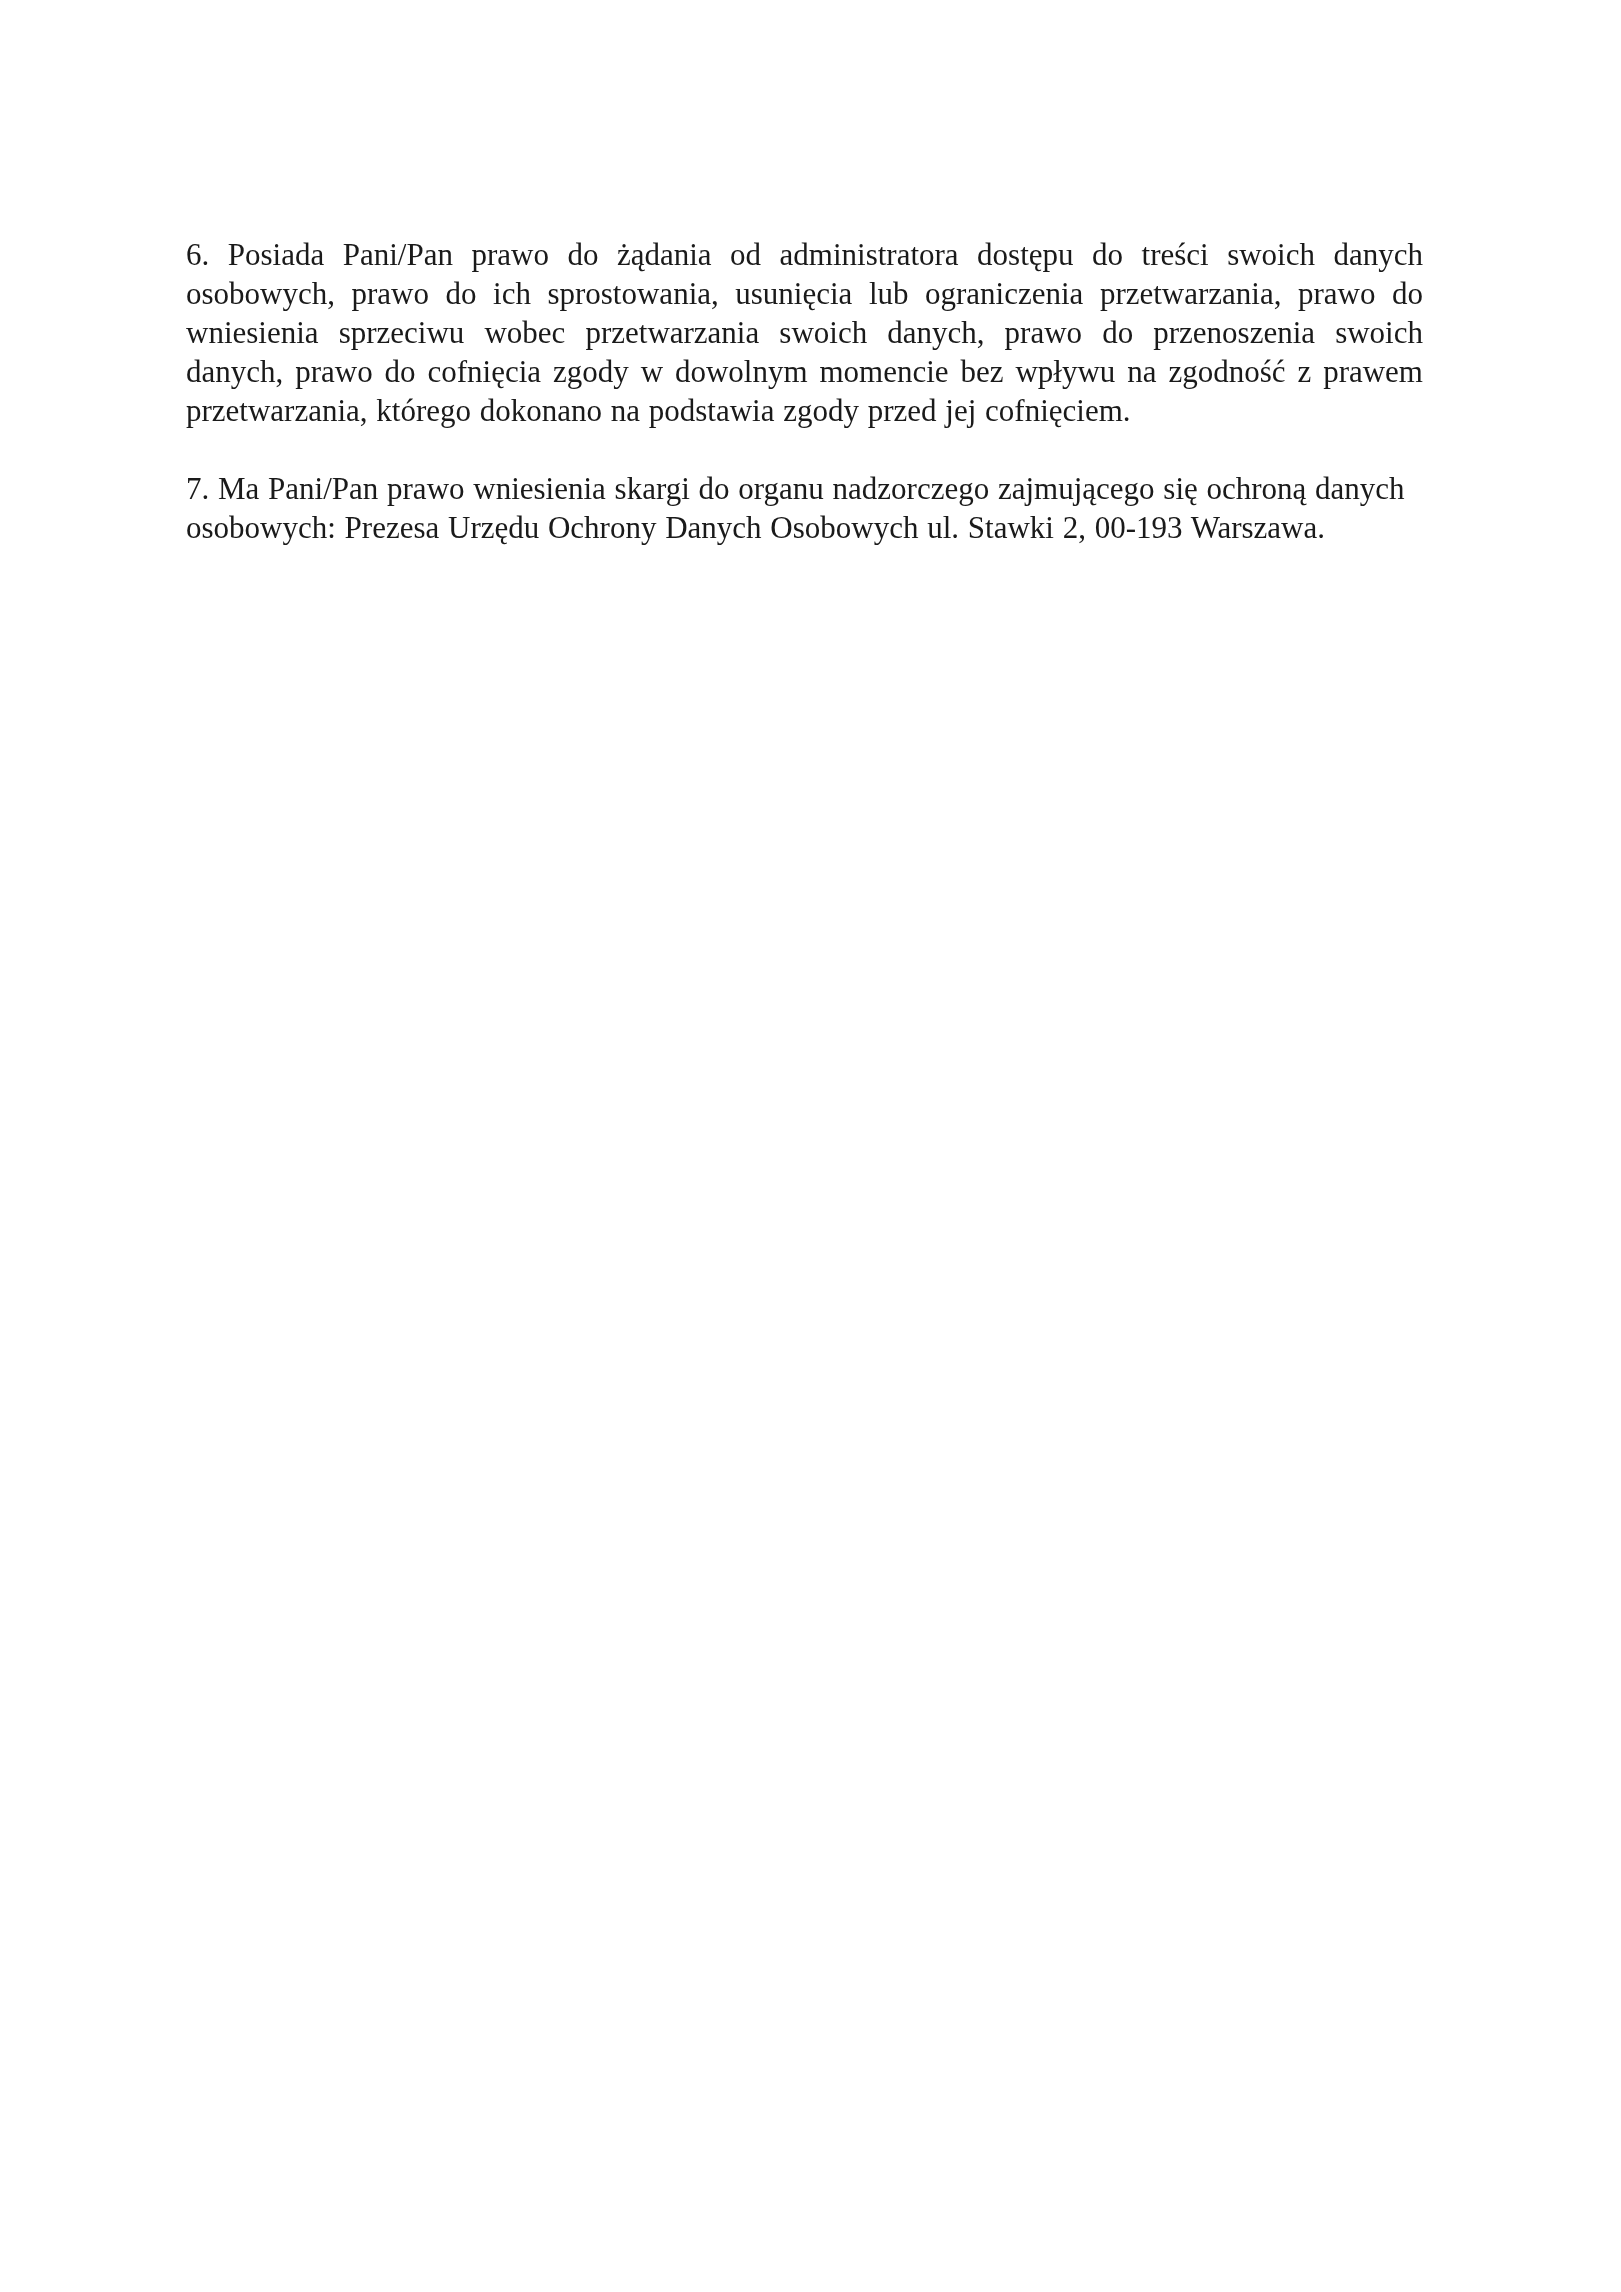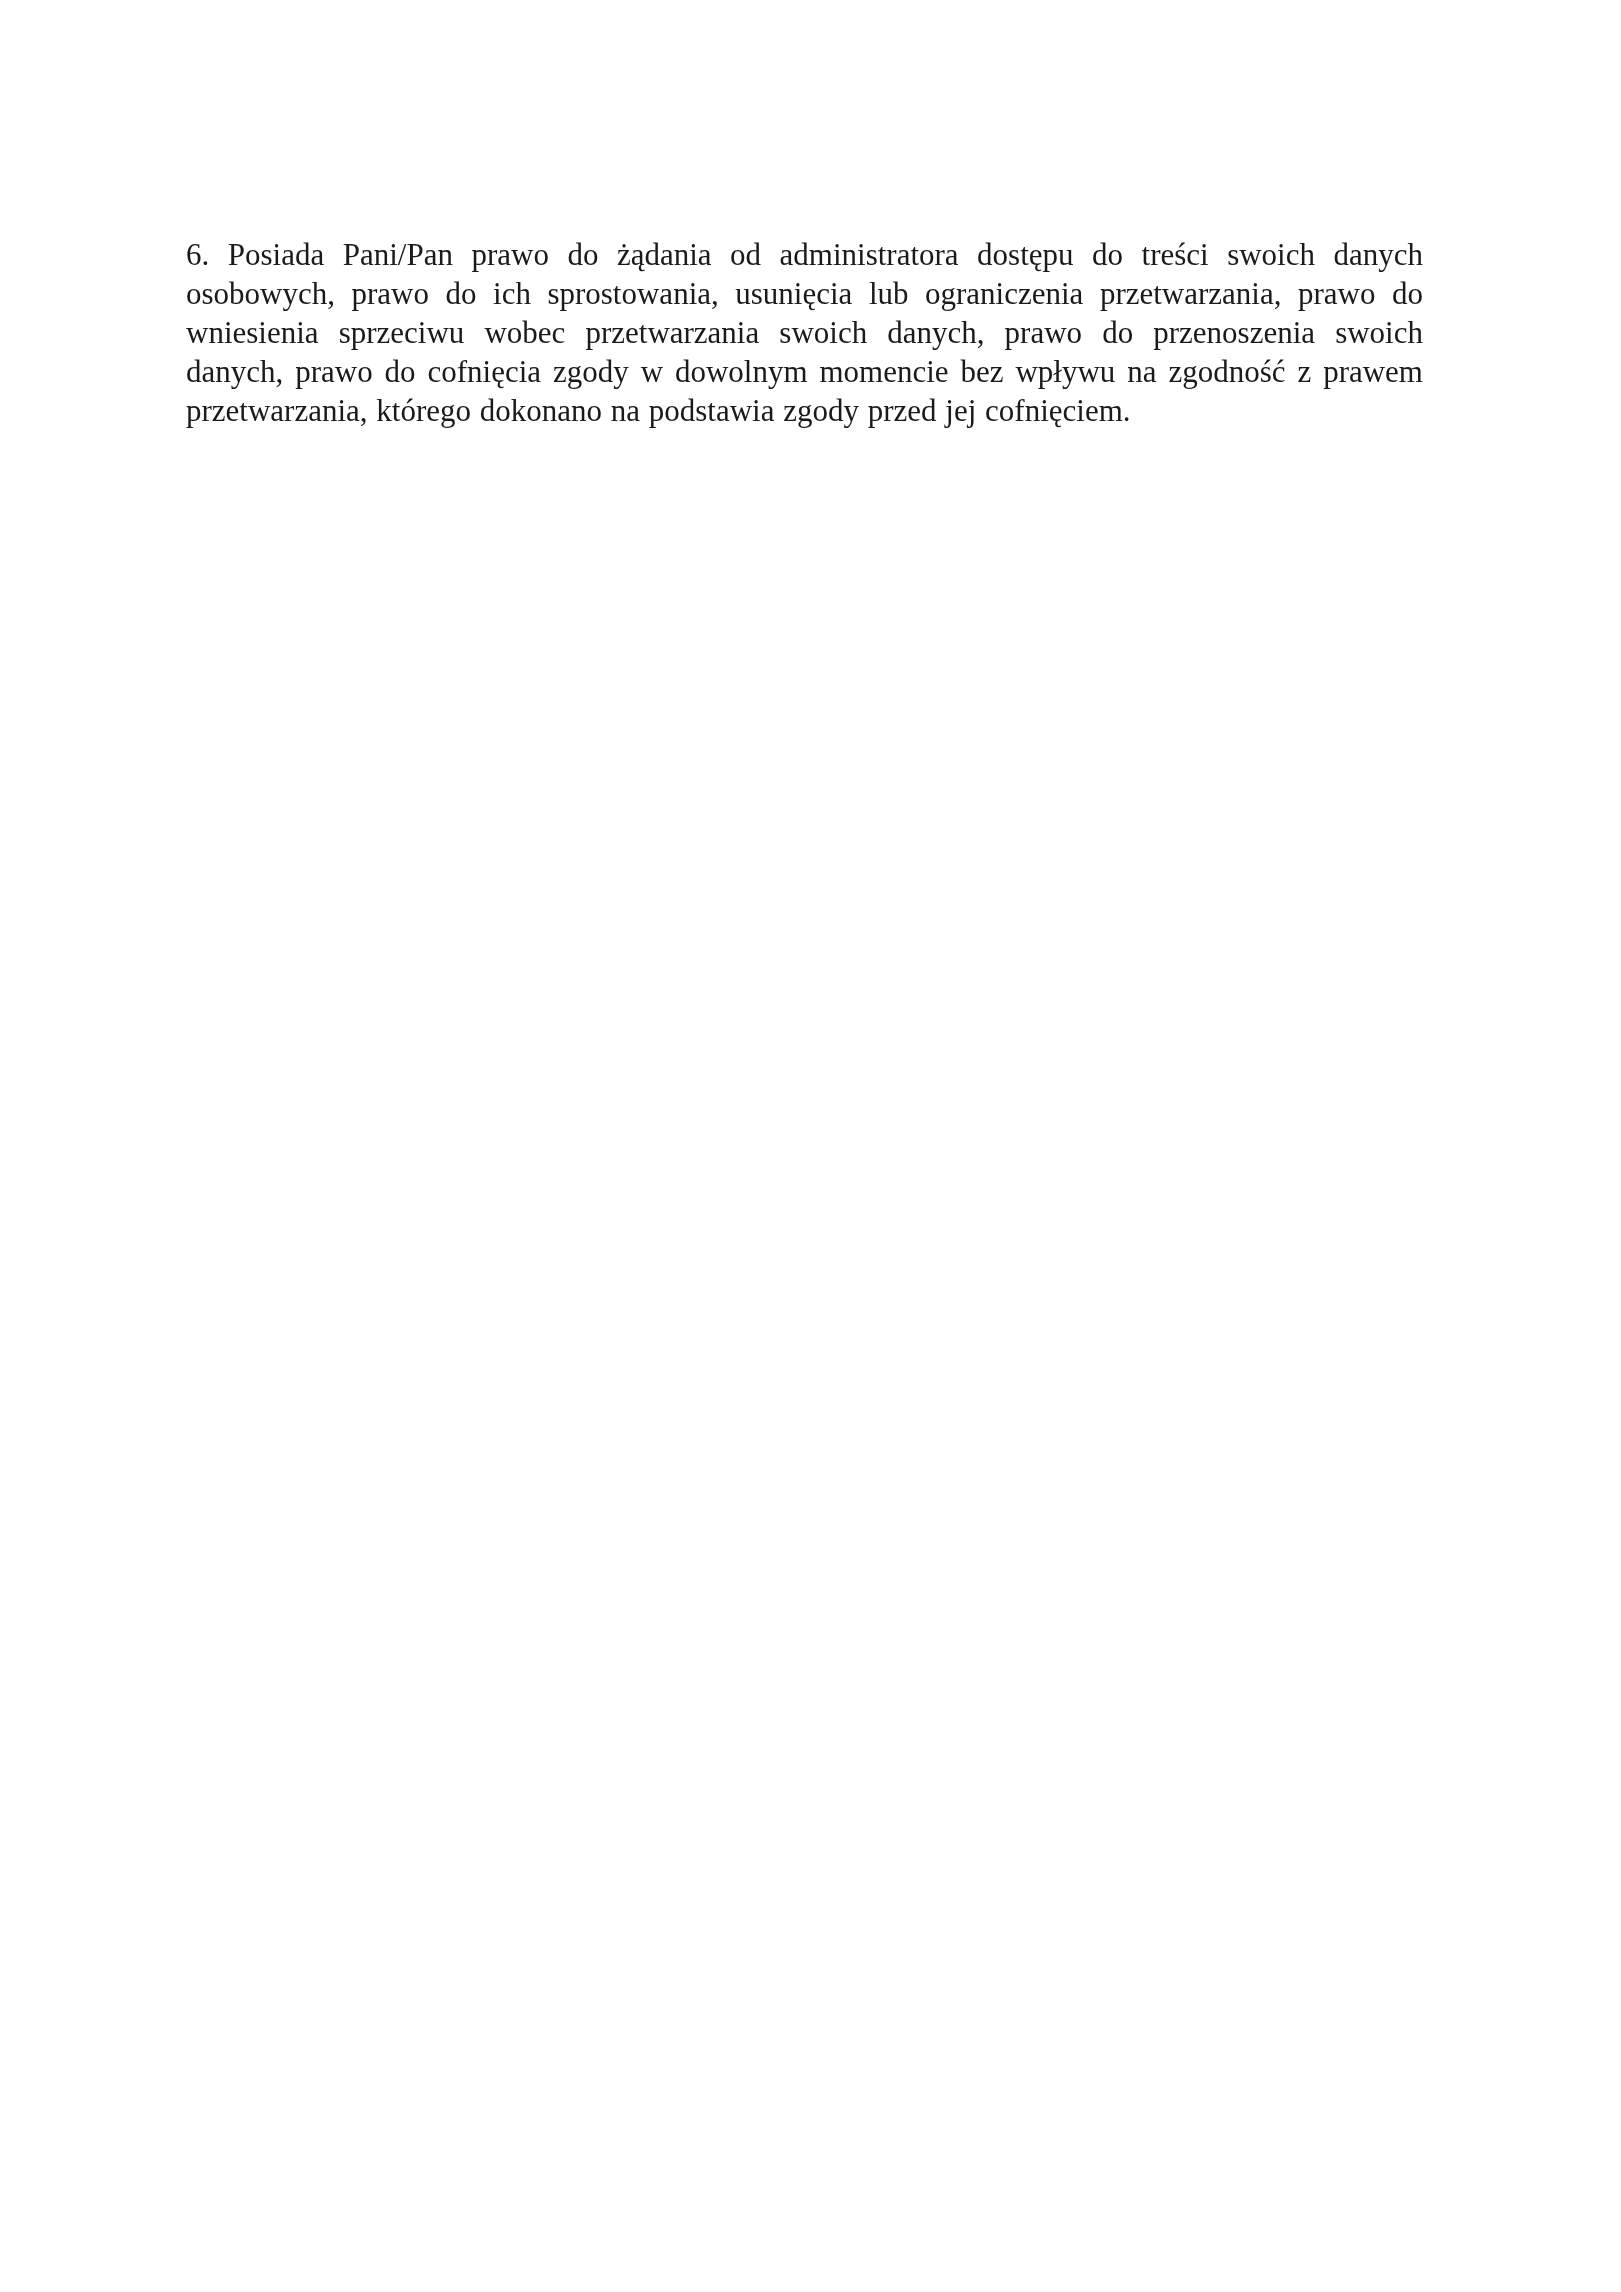--- a/index.html
+++ b/index.html
@@ -32,15 +32,16 @@
     text-align: justify;
     text-justify: inter-word;
   }
 </style>
 </head>
 <body>
 
 <div class="page">
   <p class="para justify">6. Posiada Pani/Pan prawo do żądania od administratora dostępu do treści swoich danych osobowych, prawo do ich sprostowania, usunięcia lub ograniczenia przetwarzania, prawo do wniesienia sprzeciwu wobec przetwarzania swoich danych, prawo do przenoszenia swoich danych, prawo do cofnięcia zgody w dowolnym momencie bez wpływu na zgodność z prawem przetwarzania, którego dokonano na podstawia zgody przed jej cofnięciem.</p>
 
+  <p class="para">7. Ma Pani/Pan prawo wniesienia skargi do organu nadzorczego zajmującego się ochroną danych osobowych: Prezesa Urzędu Ochrony Danych Osobowych ul. Stawki 2, 00-193 Warszawa.</p>
 
 </div>
 
 
 </body></html>

